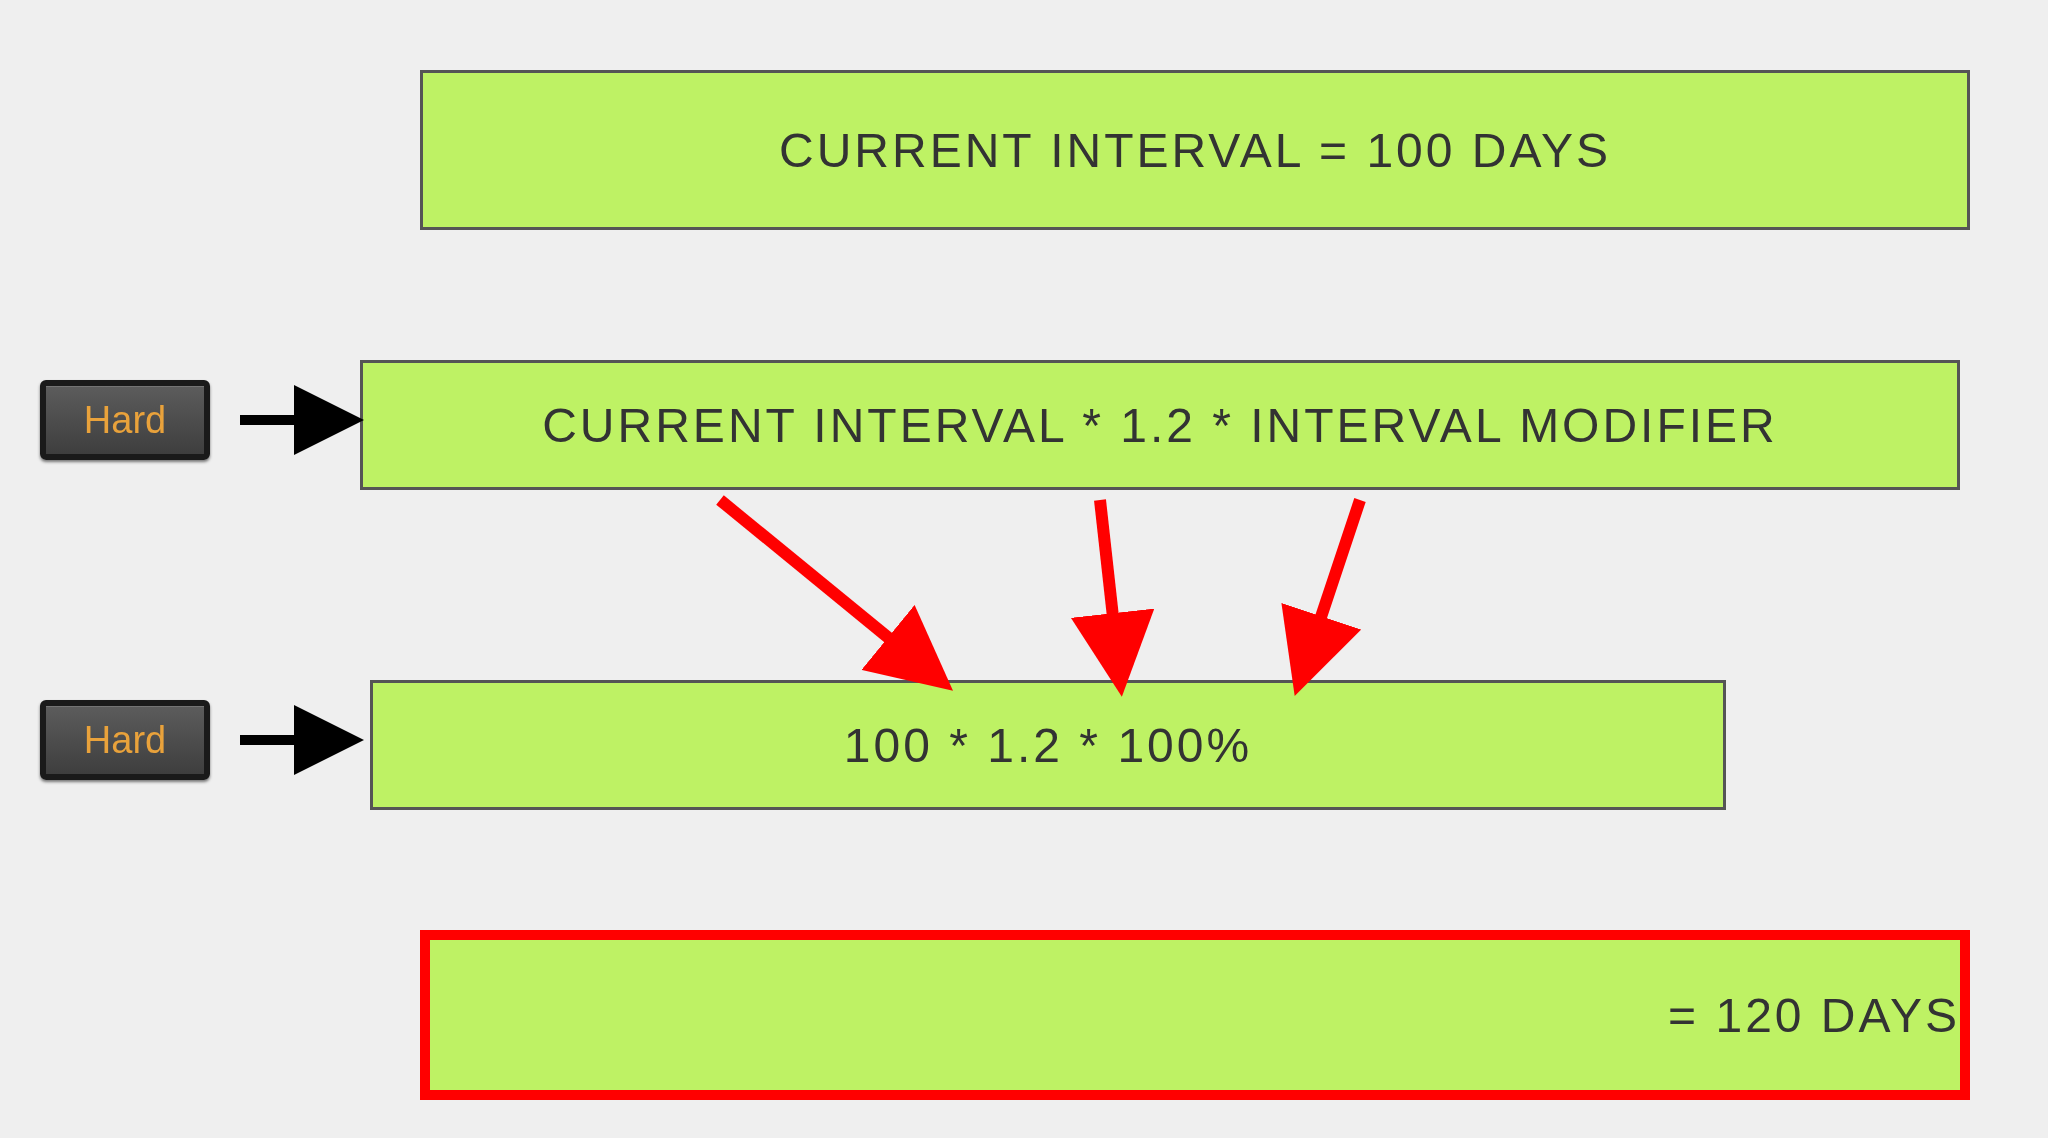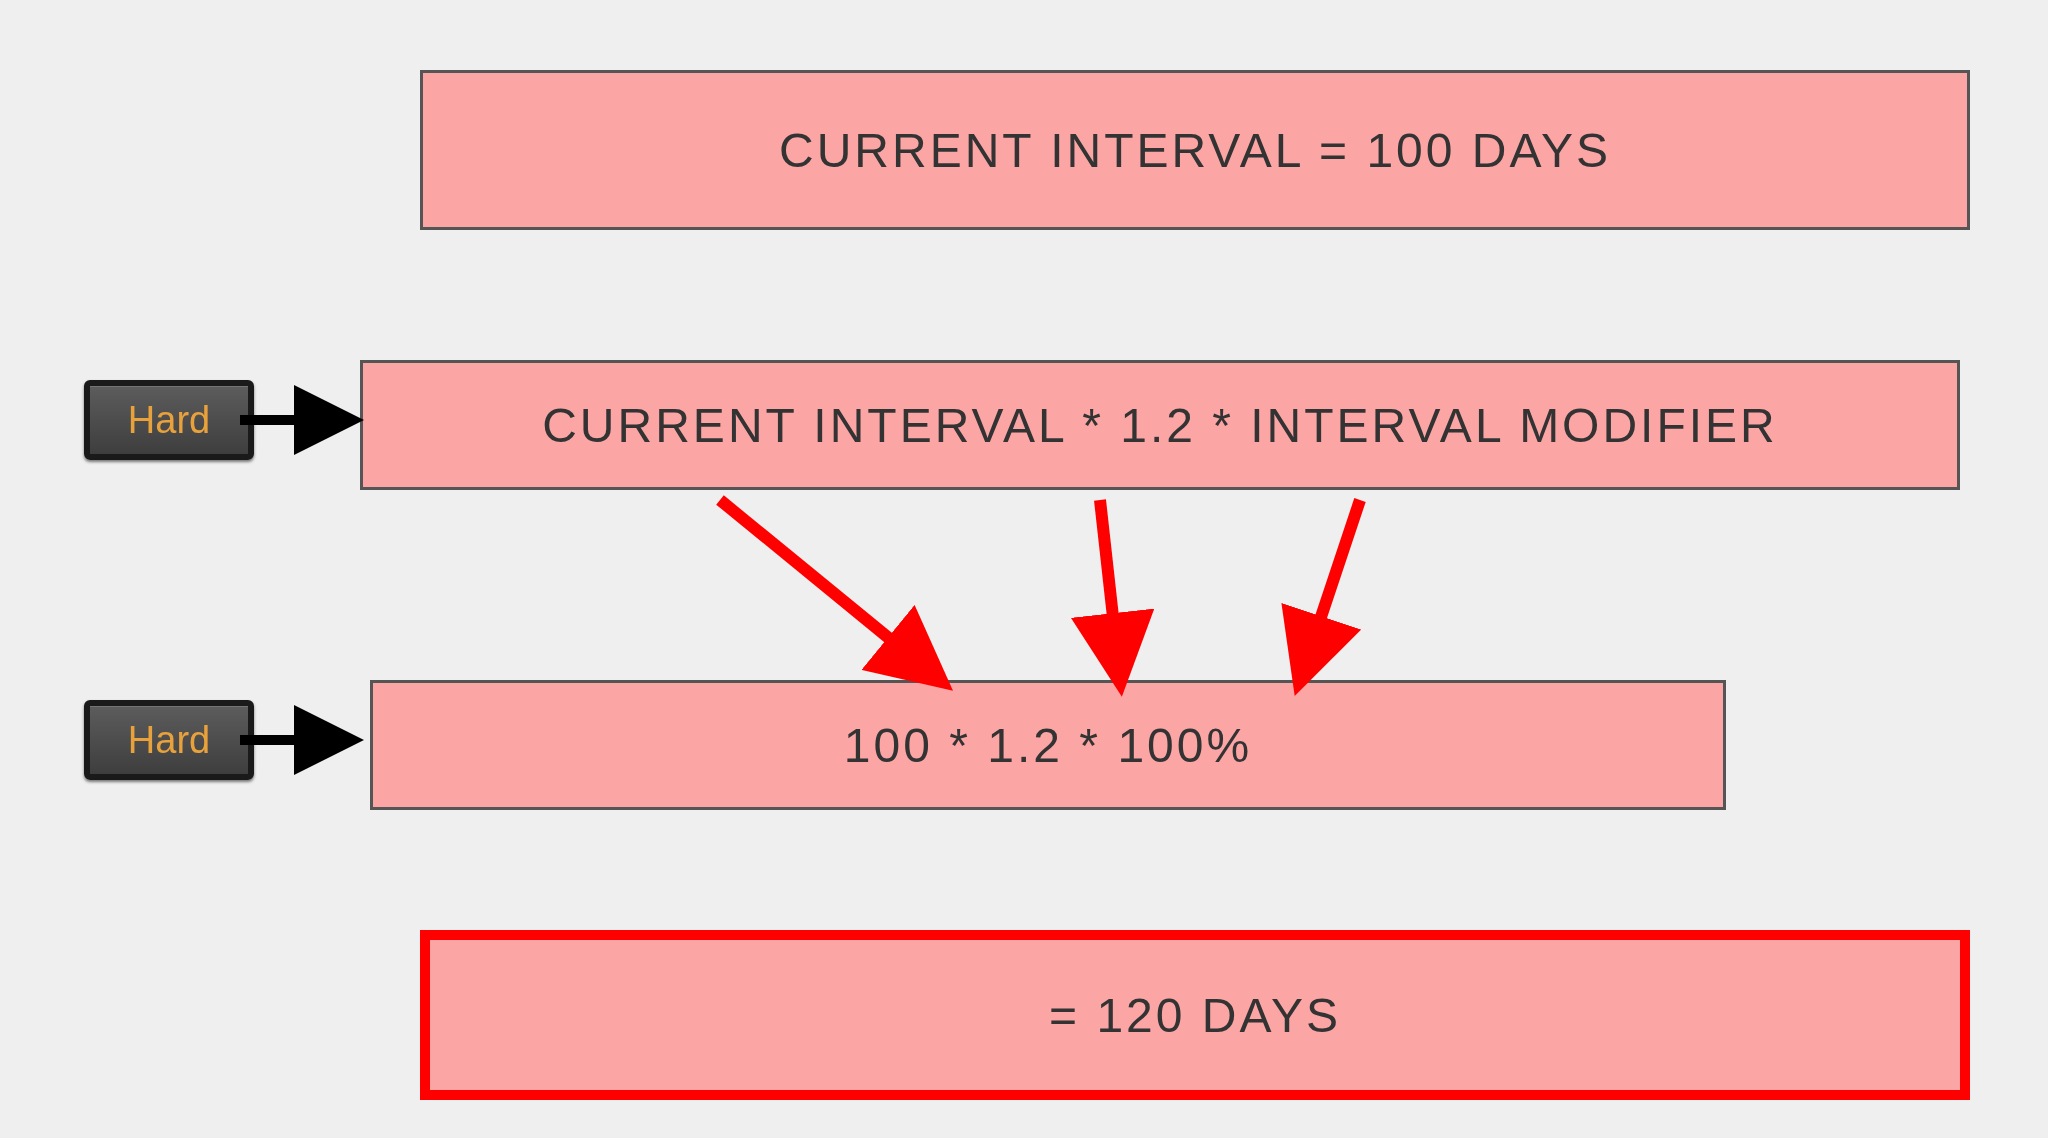--- a/index.html
+++ b/index.html
@@ -6,21 +6,21 @@
     margin: 0;
     padding: 0;
     width: 2048px;
     height: 1138px;
     background: #efefef;
     font-family: "Helvetica Neue", Helvetica, Arial, sans-serif;
     overflow: hidden;
   }
   .box {
     position: absolute;
-    background: #fca5a5;
+    background: #bef264;
     border: 3px solid #555;
     display: flex;
     align-items: center;
     justify-content: center;
     font-size: 48px;
     font-weight: 400;
     letter-spacing: 3px;
     color: #333;
     box-sizing: border-box;
   }
@@ -35,21 +35,20 @@
     background: linear-gradient(to bottom, #5c5c5c, #3e3e3e);
     border: 6px solid #1a1a1a;
     box-shadow: inset 0 1px 0 rgba(255,255,255,0.15), 0 2px 3px rgba(0,0,0,0.5);
     color: #e9a23b;
     display: flex;
     align-items: center;
     justify-content: center;
     font-size: 38px;
     box-sizing: border-box;
     font-family: Arial, sans-serif;
-    margin-left: 44px;
   }
   svg.overlay {
     position: absolute;
     left: 0;
     top: 0;
     width: 2048px;
     height: 1138px;
     pointer-events: none;
   }
 </style>
@@ -69,21 +68,21 @@
 </div>
 
 <div class="hard-btn" style="left:40px; top:700px;">
   <span>Hard</span>
 </div>
 
 <div class="box" style="left:370px; top:680px; width:1356px; height:130px;">
   <span>100 * 1.2 * 100%</span>
 </div>
 
-<div class="box box-red" style="left:420px; top:930px; width:1550px; height:170px;">
+<div class="box box-red" style="left:420px; top:930px; width:1550px; height:170px;justify-content:flex-end;">
   <span>= 120 DAYS</span>
 </div>
 
 <svg class="overlay" viewBox="0 0 2048 1138">
   <defs>
     <marker id="arrow-black" viewBox="0 0 10 10" refX="8" refY="5" markerWidth="7" markerHeight="7" orient="auto-start-reverse">
       <path d="M 0 0 L 10 5 L 0 10 z" fill="#000000"></path>
     </marker>
     <marker id="arrow-red" viewBox="0 0 10 10" refX="8" refY="5" markerWidth="7" markerHeight="7" orient="auto-start-reverse">
       <path d="M 0 0 L 10 5 L 0 10 z" fill="#ff0000"></path>

